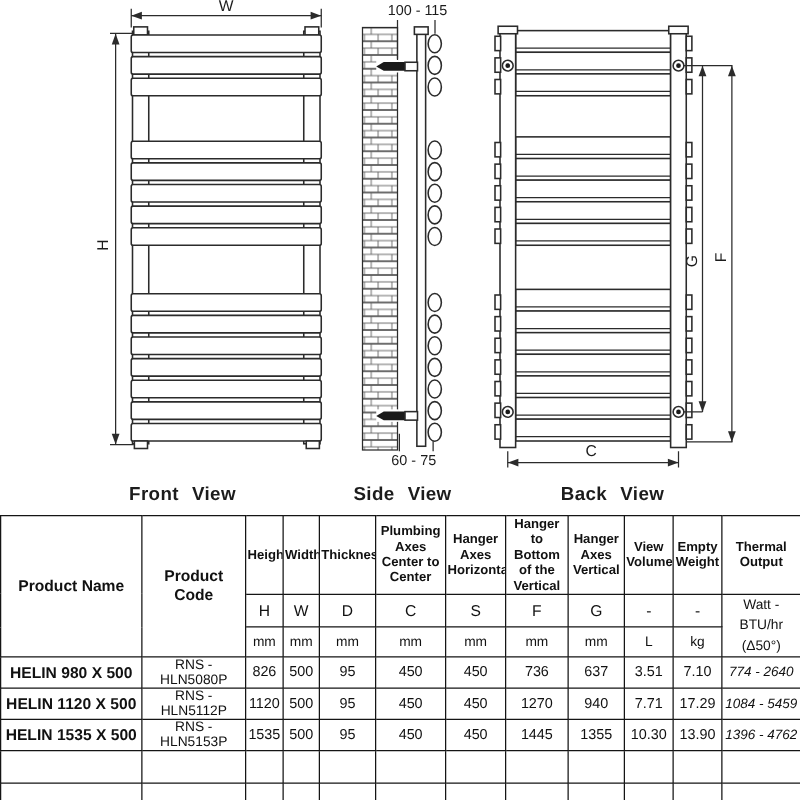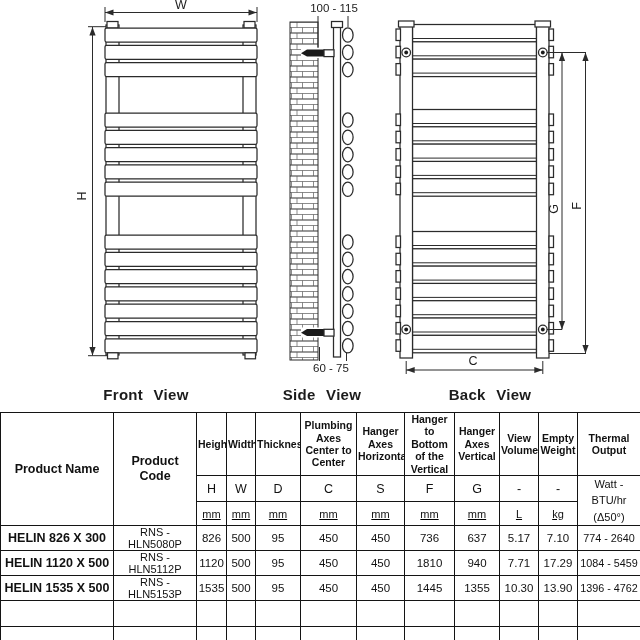--- a/index.html
+++ b/index.html
@@ -17,22 +17,22 @@
               table-layout:fixed;background:#fff;}
   #spec-table td,#spec-table th{border:1.6px solid #141414;padding:0 1px;text-align:center;
               vertical-align:middle;color:#111;overflow:hidden;}
   .h-title{font-size:10.5px;font-weight:bold;line-height:1.18;}
   .h-letter{font-size:12.5px;font-weight:normal;}
   .h-unit{font-size:11px;}
   .h-thermal-unit{font-size:11px;line-height:1.5;}
   .c-name{font-size:12.5px;font-weight:bold;}
   .c-code{font-size:11px;font-weight:normal;}
   .c-num{font-size:11.5px;color:#2e2e2e;font-weight:normal;}
-  .c-thermal{font-size:10.8px;color:#2e2e2e;white-space:nowrap;}
-  tr.r-title{height:46px;} tr.r-letter{height:25px;} tr.r-unit{height:23px;text-decoration:underline;}
+  .c-thermal{font-size:10.8px;color:#2e2e2e;white-space:nowrap;font-style:italic;}
+  tr.r-title{height:46px;} tr.r-letter{height:25px;} tr.r-unit{height:23px;}
   tr.r-data{height:23px;} tr.r-e1{height:26px;} tr.r-e2{height:20px;}
 </style>
 </head>
 <body>
 
 <div id="stage">
 
 <svg id="drawing" width="640" height="410" viewBox="0 0 640 410">
   <defs>
     <pattern id="brick" width="22" height="11" patternUnits="userSpaceOnUse">
@@ -274,42 +274,42 @@
           <td class="h-unit">mm</td>
           <td class="h-unit">mm</td>
           <td class="h-unit">mm</td>
           <td class="h-unit">mm</td>
           <td class="h-unit">mm</td>
           <td class="h-unit">mm</td>
           <td class="h-unit">L</td>
           <td class="h-unit">kg</td>
         </tr>
         <tr class="r-data">
-          <td class="c-name">HELIN 826 X 300</td>
+          <td class="c-name">HELIN 980 X 500</td>
           <td class="c-code">RNS - HLN5080P</td>
           <td class="c-num">826</td>
           <td class="c-num">500</td>
           <td class="c-num">95</td>
           <td class="c-num">450</td>
           <td class="c-num">450</td>
           <td class="c-num">736</td>
           <td class="c-num">637</td>
-          <td class="c-num">5.17</td>
+          <td class="c-num">3.51</td>
           <td class="c-num">7.10</td>
           <td class="c-thermal">774 - 2640</td>
         </tr>
         <tr class="r-data">
           <td class="c-name">HELIN 1120 X 500</td>
           <td class="c-code">RNS - HLN5112P</td>
           <td class="c-num">1120</td>
           <td class="c-num">500</td>
           <td class="c-num">95</td>
           <td class="c-num">450</td>
           <td class="c-num">450</td>
-          <td class="c-num">1810</td>
+          <td class="c-num">1270</td>
           <td class="c-num">940</td>
           <td class="c-num">7.71</td>
           <td class="c-num">17.29</td>
           <td class="c-thermal">1084 - 5459</td>
         </tr>
         <tr class="r-data">
           <td class="c-name">HELIN 1535 X 500</td>
           <td class="c-code">RNS - HLN5153P</td>
           <td class="c-num">1535</td>
           <td class="c-num">500</td>

